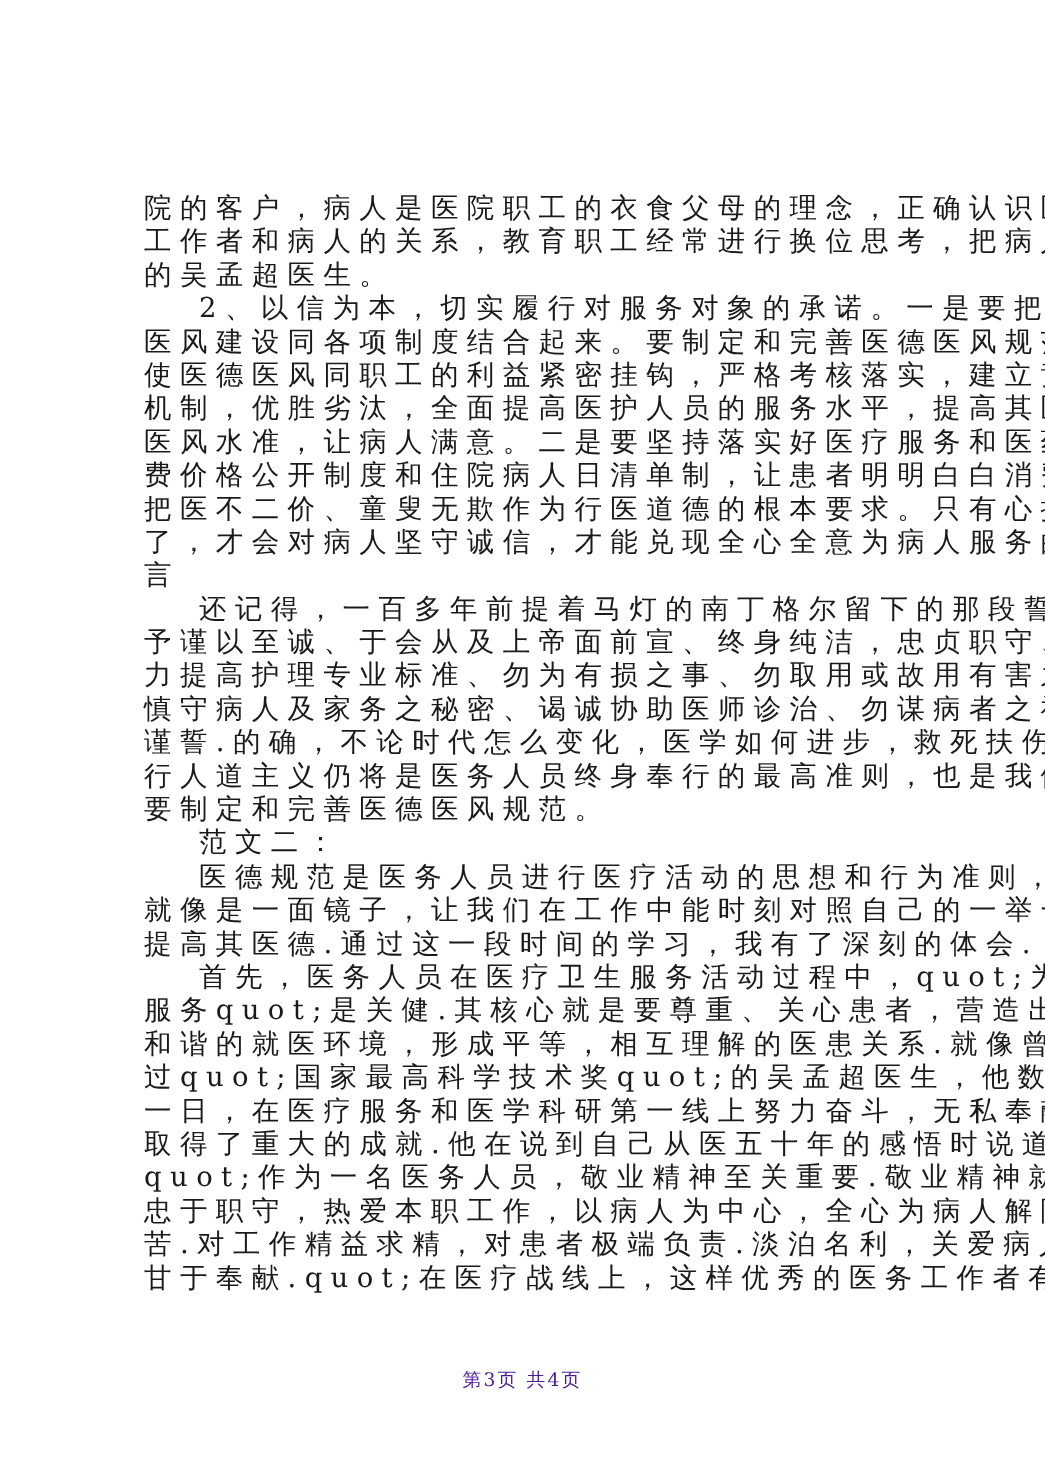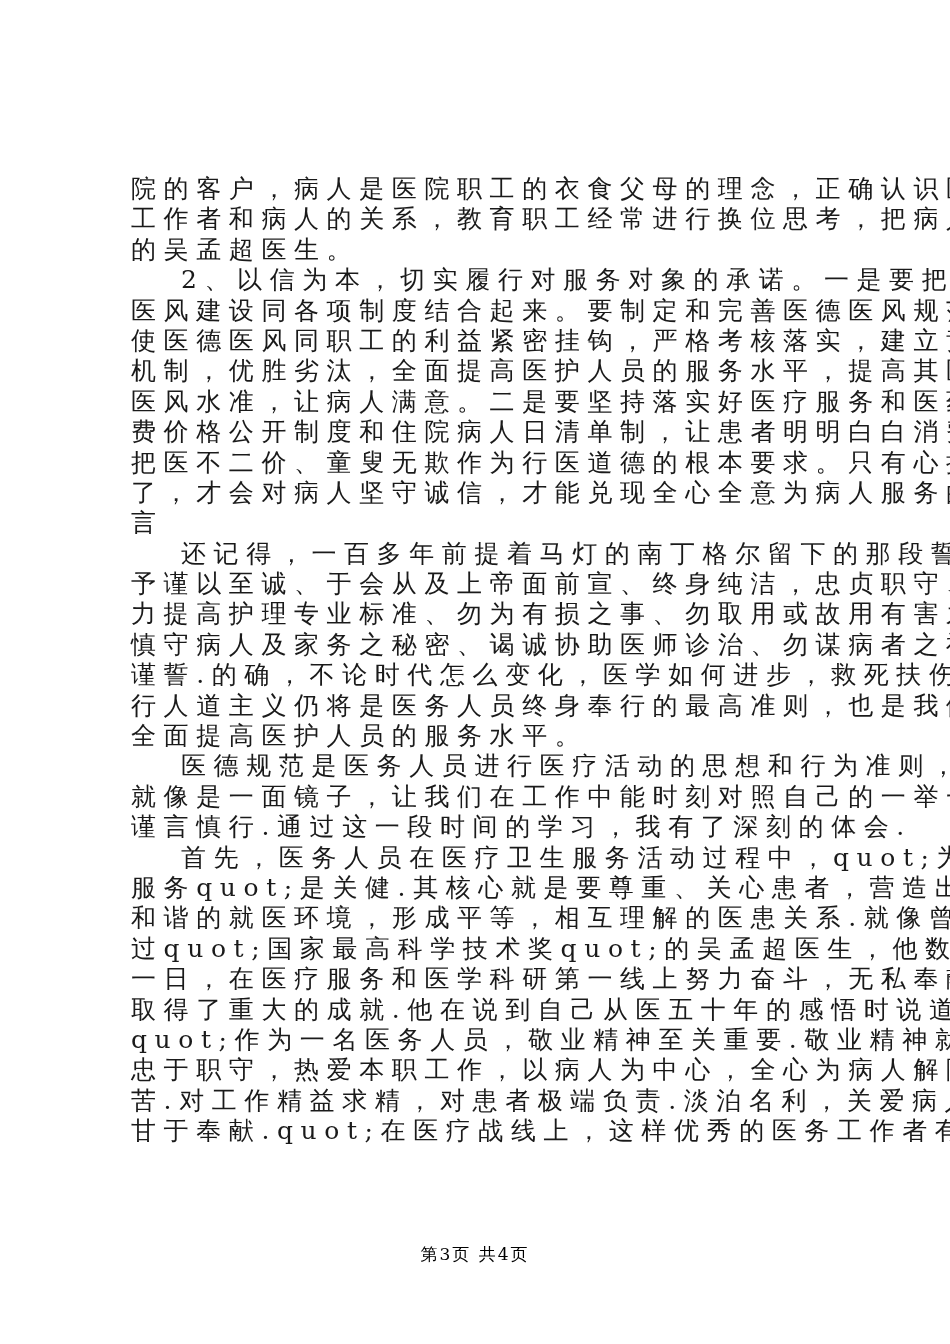--- a/index.html
+++ b/index.html
@@ -11,21 +11,21 @@
     position: absolute; left: 131px; top: 174px; width: 720px;
     font-family: "DejaVu Serif", "Liberation Serif", serif;
     font-size: 25px; line-height: 30.4px; color: #1a1a1a;
     letter-spacing: 7.6px;
   }
   .line { white-space: nowrap; height: 30.4px; }
   .indent { padding-left: 50px; }
   .footer {
     position: absolute; top: 1243px; left: 0; width: 950px; text-align: center;
     font-family: "DejaVu Serif", "Liberation Serif", serif;
-    font-size: 17px; color: #000000; letter-spacing: 2px;
+    font-size: 17px; color: #4c1d95; letter-spacing: 2px;
   }
 </style>
 </head>
 <body>
 
 <div class="page">
   <div class="content" id="content">
       <div class="line">院的客户，病人是医院职工的衣食父母的理念，正确认识医务</div>
       <div class="line">工作者和病人的关系，教育职工经常进行换位思考，把病人的</div>
       <div class="line">的吴孟超医生。</div>
@@ -37,24 +37,25 @@
       <div class="line">费价格公开制度和住院病人日清单制，让患者明明白白消费，</div>
       <div class="line">把医不二价、童叟无欺作为行医道德的根本要求。只有心摆正</div>
       <div class="line">了，才会对病人坚守诚信，才能兑现全心全意为病人服务的诺</div>
       <div class="line">言</div>
       <div class="line indent">还记得，一百多年前提着马灯的南丁格尔留下的那段誓言。</div>
       <div class="line">予谨以至诚、于会从及上帝面前宣、终身纯洁，忠贞职守、尽</div>
       <div class="line">力提高护理专业标准、勿为有损之事、勿取用或故用有害之药、</div>
       <div class="line">慎守病人及家务之秘密、谒诚协助医师诊治、勿谋病者之福利、</div>
       <div class="line">谨誓.的确，不论时代怎么变化，医学如何进步，救死扶伤，实</div>
       <div class="line">行人道主义仍将是医务人员终身奉行的最高准则，也是我们要</div>
-      <div class="line">全面提高医护人员的服务水平。</div>
+      <div class="line">要制定和完善医德医风规范。</div>
+      <div class="line indent">范文二：</div>
       <div class="line indent">医德规范是医务人员进行医疗活动的思想和行为准则，它</div>
       <div class="line">就像是一面镜子，让我们在工作中能时刻对照自己的一举一动，</div>
-      <div class="line">谨言慎行.通过这一段时间的学习，我有了深刻的体会.</div>
+      <div class="line">提高其医德.通过这一段时间的学习，我有了深刻的体会.</div>
       <div class="line indent">首先，医务人员在医疗卫生服务活动过程中，quot;为人民</div>
       <div class="line">服务quot;是关健.其核心就是要尊重、关心患者，营造出文明、</div>
       <div class="line">和谐的就医环境，形成平等，相互理解的医患关系.就像曾获得</div>
       <div class="line">过quot;国家最高科学技术奖quot;的吴孟超医生，他数十年如</div>
       <div class="line">一日，在医疗服务和医学科研第一线上努力奋斗，无私奉献，</div>
       <div class="line">取得了重大的成就.他在说到自己从医五十年的感悟时说道：</div>
       <div class="line">quot;作为一名医务人员，敬业精神至关重要.敬业精神就是要</div>
       <div class="line">忠于职守，热爱本职工作，以病人为中心，全心为病人解除痛</div>
       <div class="line">苦.对工作精益求精，对患者极端负责.淡泊名利，关爱病人，</div>
       <div class="line">甘于奉献.quot;在医疗战线上，这样优秀的医务工作者有很多</div>

